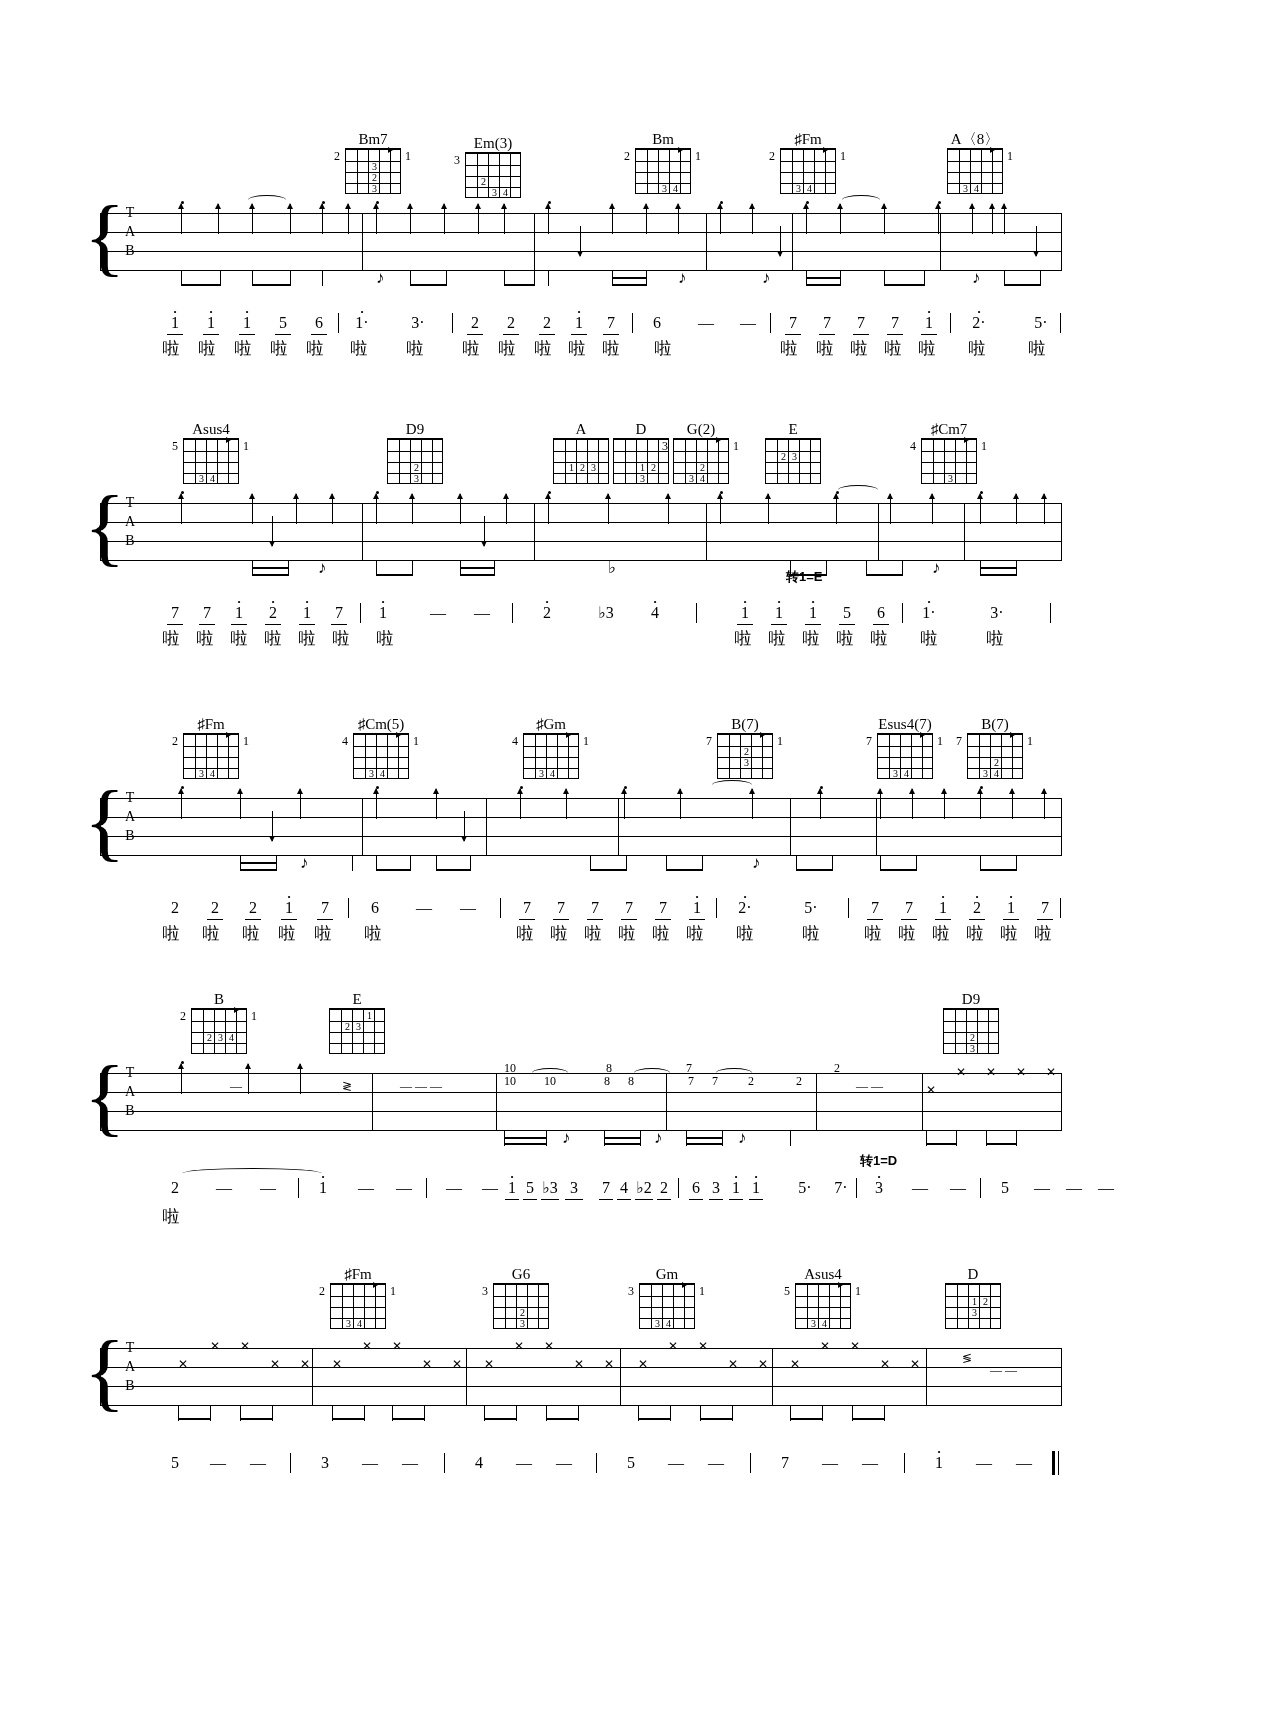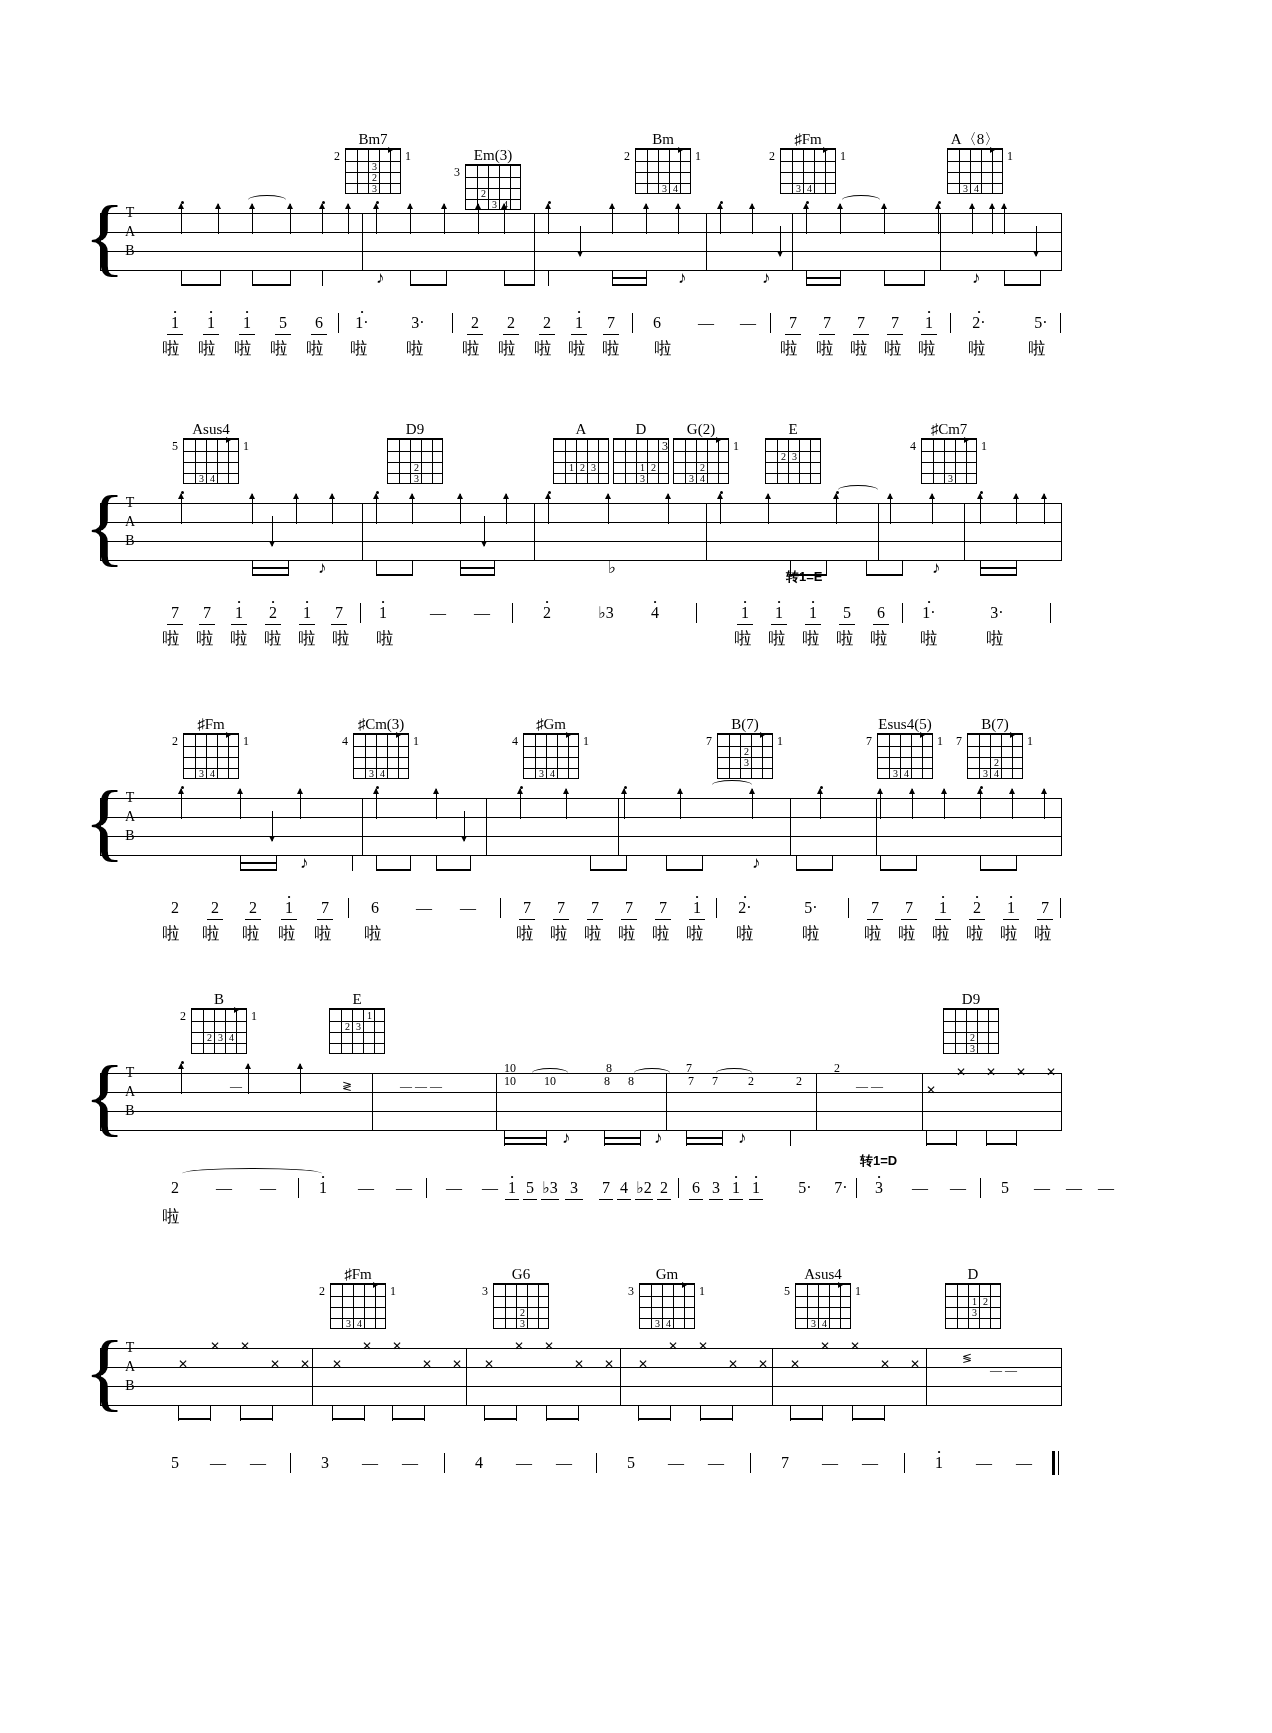--- a/index.html
+++ b/index.html
@@ -75,21 +75,21 @@
           <div class="h h3"></div>
       <span class="lfret">2</span>
           <span class="rfret">1</span>
       <span class="barrow" style="left:10px;width:36px;"></span>
       <span class="fingnum" style="left:26px;top:12px;">3</span>
       <span class="fingnum" style="left:26px;top:23px;">2</span>
       <span class="fingnum" style="left:26px;top:34px;">3</span>
     </div>
   </div>
 
-  <div class="chord" style="left:460px;top:16px;">
+  <div class="chord" style="left:460px;top:4px;">
     <div class="name">Em(3)</div>
     <div class="grid">
       <div class="v v1"></div>
           <div class="v v2"></div>
           <div class="v v3"></div>
           <div class="v v4"></div>
       <div class="h h1"></div>
           <div class="h h2"></div>
           <div class="h h3"></div>
       <span class="lfret">3</span>
@@ -539,21 +539,21 @@
           <div class="h h2"></div>
           <div class="h h3"></div>
       <span class="lfret">2</span>
           <span class="rfret">1</span>
       <span class="barrow" style="left:10px;width:36px;"></span>
       <span class="fingnum" style="left:15px;top:34px;">3</span>
       <span class="fingnum" style="left:26px;top:34px;">4</span>
     </div>
   </div>
   <div class="chord" style="left:348px;top:0;">
-    <div class="name">♯Cm(3)</div>
+    <div class="name">♯Cm(5)</div>
     <div class="grid">
       <div class="v v1"></div>
           <div class="v v2"></div>
           <div class="v v3"></div>
           <div class="v v4"></div>
       <div class="h h1"></div>
           <div class="h h2"></div>
           <div class="h h3"></div>
       <span class="lfret">4</span>
           <span class="rfret">1</span>
@@ -590,21 +590,21 @@
           <div class="h h2"></div>
           <div class="h h3"></div>
       <span class="lfret">7</span>
           <span class="rfret">1</span>
       <span class="barrow" style="left:10px;width:36px;"></span>
       <span class="fingnum" style="left:26px;top:12px;">2</span>
       <span class="fingnum" style="left:26px;top:23px;">3</span>
     </div>
   </div>
   <div class="chord" style="left:872px;top:0;">
-    <div class="name">Esus4(5)</div>
+    <div class="name">Esus4(7)</div>
     <div class="grid">
       <div class="v v1"></div>
           <div class="v v2"></div>
           <div class="v v3"></div>
           <div class="v v4"></div>
       <div class="h h1"></div>
           <div class="h h2"></div>
           <div class="h h3"></div>
       <span class="lfret">7</span>
           <span class="rfret">1</span>

